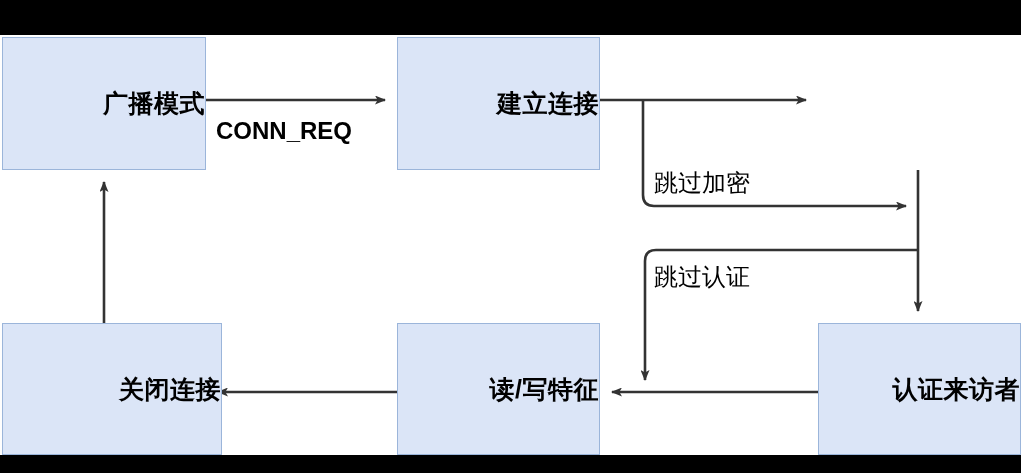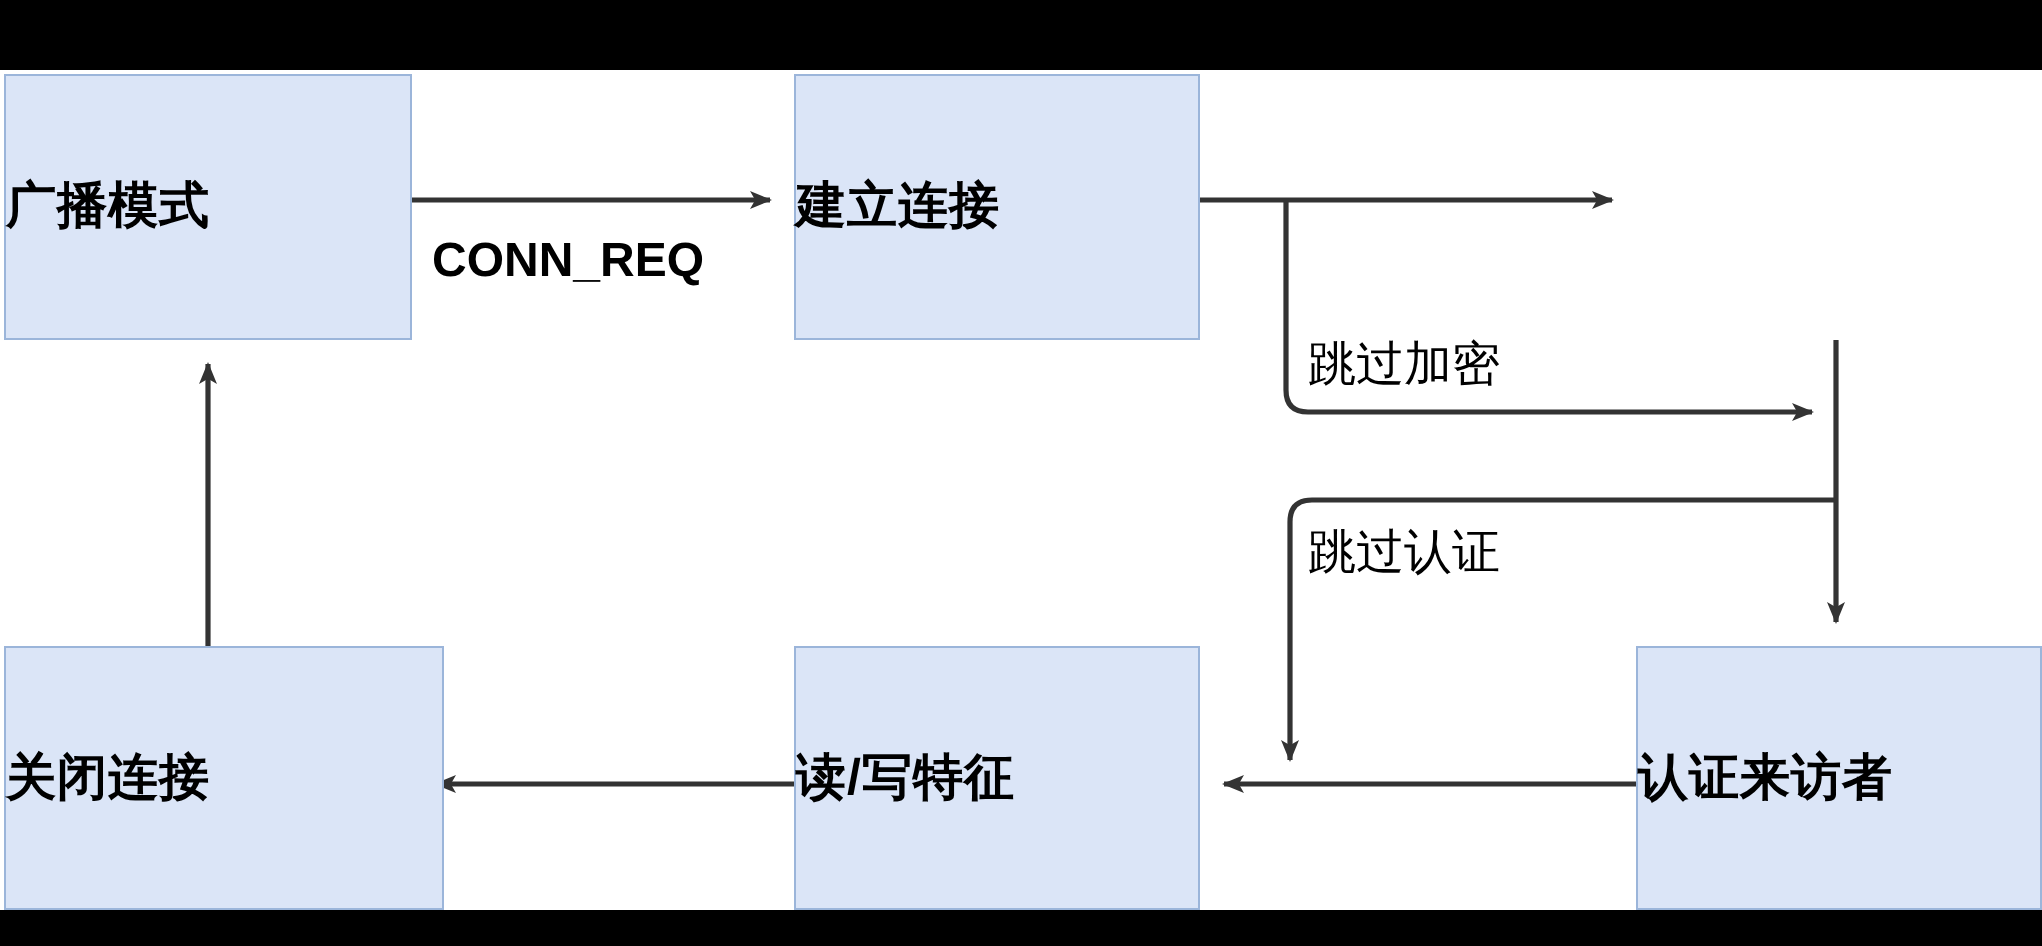--- a/index.html
+++ b/index.html
@@ -24,21 +24,21 @@
     height: 420px;
     background: #ffffff;
   }
   .node {
     position: absolute;
     box-sizing: border-box;
     background: #dbe5f7;
     border: 1px solid #9bb5da;
     display: flex;
     align-items: center;
-    justify-content: flex-start;
+    justify-content: flex-end;
     color: #000000;
     font-size: 25px;
     font-weight: 700;
     letter-spacing: 0.5px;
     line-height: 1;
     white-space: nowrap;
   }
   .edge-svg {
     position: absolute;
     left: 0;

